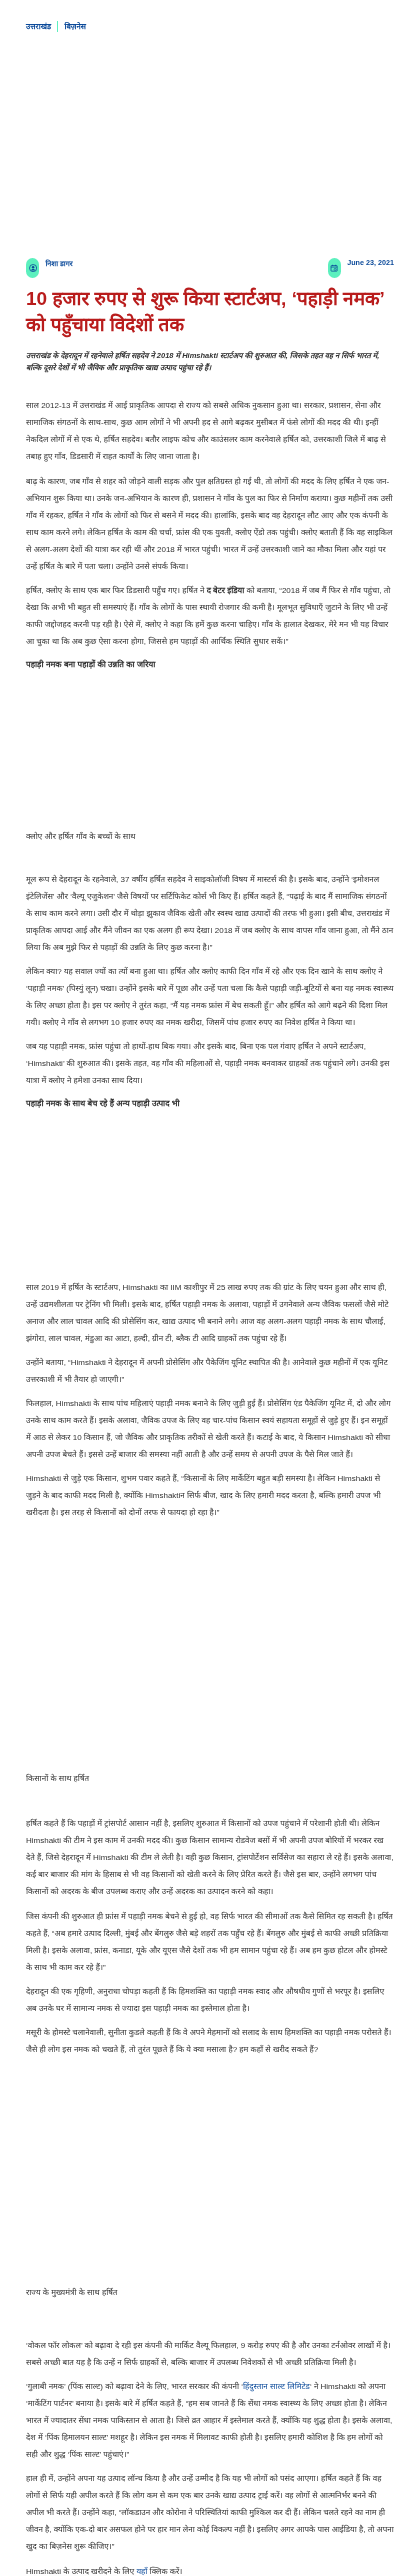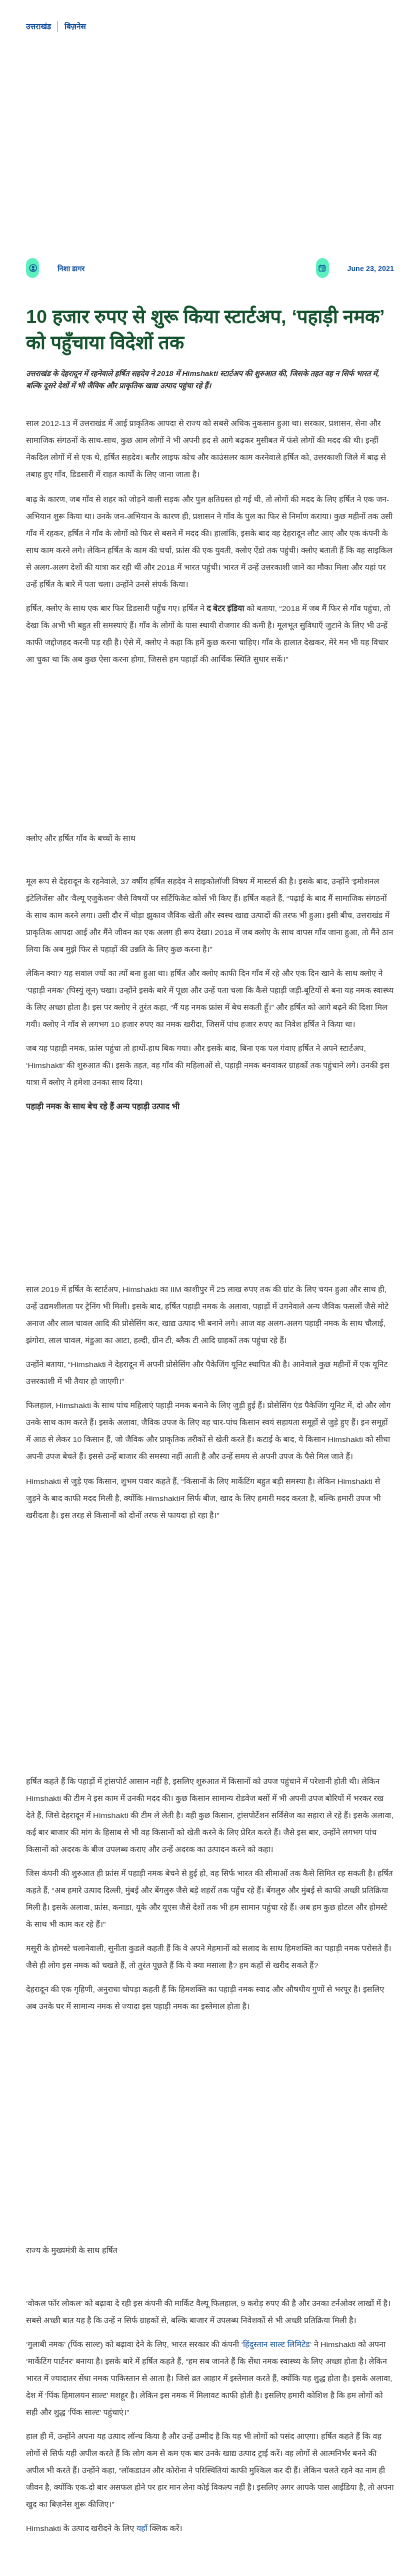--- a/index.html
+++ b/index.html
@@ -23,30 +23,30 @@
     }
     .breadcrumb .sep { width: 1px; height: 11.3px; background: #5cf0be; display: inline-block; }
     .breadcrumb a { color: #0b4a9a; text-decoration: none; }
     .meta {
       margin-top: 226px;
       display: flex;
       justify-content: space-between;
       align-items: center;
       height: 20.6px;
     }
-    .meta-item { display: flex; align-items: center; gap: 18px; font-size: 7.2px; color: #0b4a9a; font-weight: bold; }
+    .meta-item { display: flex; gap: 6px; font-size: 7.2px; color: #0b4a9a; font-weight: bold; }
     .meta-icon {
       width: 13.4px; height: 20.6px; border-radius: 6.7px; background: #5cf0be;
       display: flex; align-items: center; justify-content: center;
     }
     h1.title {
-      margin-top: 26px;
+      margin-top: 8px;
       font-size: 19px;
       line-height: 26px;
-      color: #14532d;
+      color: #b91c1c;
       font-weight: bold;
     }
     .subtitle {
       margin-top: 12px;
       font-size: 7.5px;
       line-height: 12px;
       font-style: italic;
       font-weight: bold;
       color: #333;
     }
@@ -111,42 +111,44 @@
     </div>
   </div>
 
   <h1 class="title">10 हजार रुपए से शुरू किया स्टार्टअप, ‘पहाड़ी नमक’ को पहुँचाया विदेशों तक</h1>
   <p class="subtitle" style="margin-bottom:23px;">उत्तराखंड के देहरादून में रहनेवाले हर्षित सहदेव ने 2018 में Himshakti स्टार्टअप की शुरुआत की, जिसके तहत वह न सिर्फ भारत में, बल्कि दूसरे देशों में भी जैविक और प्राकृतिक खाद्य उत्पाद पहुंचा रहे हैं।</p>
 
   <div class="body-text">
     <p>साल 2012-13 में उत्तराखंड में आई प्राकृतिक आपदा से राज्य को सबसे अधिक नुकसान हुआ था। सरकार, प्रशासन, सेना और सामाजिक संगठनों के साथ-साथ, कुछ आम लोगों ने भी अपनी हद से आगे बढ़कर मुसीबत में फंसे लोगों की मदद की थी। इन्हीं नेकदिल लोगों में से एक थे, हर्षित सहदेव। बतौर लाइफ कोच और काउंसलर काम करनेवाले हर्षित को, उत्तरकाशी जिले में बाढ़ से तबाह हुए गाँव, डिडसारी में राहत कार्यों के लिए जाना जाता है।</p>
     <p>बाढ़ के कारण, जब गाँव से शहर को जोड़ने वाली सड़क और पुल क्षतिग्रस्त हो गई थी, तो लोगों की मदद के लिए हर्षित ने एक जन-अभियान शुरू किया था। उनके जन-अभियान के कारण ही, प्रशासन ने गाँव के पुल का फिर से निर्माण कराया। कुछ महीनों तक उसी गाँव में रहकर, हर्षित ने गाँव के लोगों को फिर से बसने में मदद की। हालांकि, इसके बाद वह देहरादून लौट आए और एक कंपनी के साथ काम करने लगे। लेकिन हर्षित के काम की चर्चा, फ्रांस की एक युवती, क्लोए ऐंडो तक पहुंची। क्लोए बताती हैं कि वह साइकिल से अलग-अलग देशों की यात्रा कर रही थीं और 2018 में भारत पहुंची। भारत में उन्हें उत्तरकाशी जाने का मौका मिला और यहां पर उन्हें हर्षित के बारे में पता चला। उन्होंने उनसे संपर्क किया।</p>
     <p><span>हर्षित, क्लोए के साथ एक बार फिर डिडसारी पहुँच गए। हर्षित ने </span><strong>द बेटर इंडिया</strong><span> को बताया, “2018 में जब मैं फिर से गाँव पहुंचा, तो देखा कि अभी भी बहुत सी समस्याएं हैं। गाँव के लोगों के पास स्थायी रोजगार की कमी है। मूलभूत सुविधाएँ जुटाने के लिए भी उन्हें काफी जद्दोजहद करनी पड़ रही है। ऐसे में, क्लोए ने कहा कि हमें कुछ करना चाहिए। गाँव के हालात देखकर, मेरे मन भी यह विचार आ चुका था कि अब कुछ ऐसा करना होगा, जिससे हम पहाड़ों की आर्थिक स्थिति सुधार सकें।”</span></p>
+    <h3>पहाड़ी नमक बना पहाड़ों की उन्नति का जरिया</h3>
 
     <div class="figure" style="height:155px;"></div>
     <p class="caption" style="margin-bottom:26px;">क्लोए और हर्षित गाँव के बच्चों के साथ</p>
 
     <p>मूल रूप से देहरादून के रहनेवाले, 37 वर्षीय हर्षित सहदेव ने साइकोलॉजी विषय में मास्टर्स की है। इसके बाद, उन्होंने ‘इमोशनल इंटेलिजेंस’ और ‘वैल्यू एजुकेशन’ जैसे विषयों पर सर्टिफिकेट कोर्स भी किए हैं। हर्षित कहते हैं, “पढ़ाई के बाद मैं सामाजिक संगठनों के साथ काम करने लगा। उसी दौर में थोड़ा झुकाव जैविक खेती और स्वस्थ खाद्य उत्पादों की तरफ भी हुआ। इसी बीच, उत्तराखंड में प्राकृतिक आपदा आई और मैंने जीवन का एक अलग ही रूप देखा। 2018 में जब क्लोए के साथ वापस गाँव जाना हुआ, तो मैंने ठान लिया कि अब मुझे फिर से पहाड़ों की उन्नति के लिए कुछ करना है।”</p>
     <p>लेकिन क्या? यह सवाल ज्यों का त्यों बना हुआ था। हर्षित और क्लोए काफी दिन गाँव में रहे और एक दिन खाने के साथ क्लोए ने ‘पहाड़ी नमक’ (पिस्युं लून) चखा। उन्होंने इसके बारे में पूछा और उन्हें पता चला कि कैसे पहाड़ी जड़ी-बूटियों से बना यह नमक स्वास्थ्य के लिए अच्छा होता है। इस पर क्लोए ने तुरंत कहा, “मैं यह नमक फ्रांस में बेच सकती हूँ।” और हर्षित को आगे बढ़ने की दिशा मिल गयी। क्लोए ने गाँव से लगभग 10 हजार रुपए का नमक खरीदा, जिसमें पांच हजार रुपए का निवेश हर्षित ने किया था।</p>
     <p>जब यह पहाड़ी नमक, फ्रांस पहुंचा तो हाथों-हाथ बिक गया। और इसके बाद, बिना एक पल गंवाए हर्षित ने अपने स्टार्टअप, ‘Himshakti’ की शुरुआत की। इसके तहत, वह गाँव की महिलाओं से, पहाड़ी नमक बनवाकर ग्राहकों तक पहुंचाने लगे। उनकी इस यात्रा में क्लोए ने हमेशा उनका साथ दिया।</p>
     <h3>पहाड़ी नमक के साथ बेच रहे हैं अन्य पहाड़ी उत्पाद भी</h3>
 
     <div class="figure" style="height:167px;"></div>
 
     <p>साल 2019 में हर्षित के स्टार्टअप, Himshakti का IIM काशीपुर में 25 लाख रुपए तक की ग्रांट के लिए चयन हुआ और साथ ही, उन्हें उद्यमशीलता पर ट्रेनिंग भी मिली। इसके बाद, हर्षित पहाड़ी नमक के अलावा, पहाड़ों में उगनेवाले अन्य जैविक फसलों जैसे मोटे अनाज और लाल चावल आदि की प्रोसेसिंग कर, खाद्य उत्पाद भी बनाने लगे। आज वह अलग-अलग पहाड़ी नमक के साथ चौलाई, झंगोरा, लाल चावल, मंडुआ का आटा, हल्दी, ग्रीन टी, ब्लैक टी आदि ग्राहकों तक पहुंचा रहे हैं।</p>
     <p>उन्होंने बताया, “Himshakti ने देहरादून में अपनी प्रोसेसिंग और पैकेजिंग यूनिट स्थापित की है। आनेवाले कुछ महीनों में एक यूनिट उत्तरकाशी में भी तैयार हो जाएगी।”</p>
     <p>फिलहाल, Himshakti के साथ पांच महिलाएं पहाड़ी नमक बनाने के लिए जुड़ी हुई हैं। प्रोसेसिंग एंड पैकेजिंग यूनिट में, दो और लोग उनके साथ काम करते हैं। इसके अलावा, जैविक उपज के लिए वह चार-पांच किसान स्वयं सहायता समूहों से जुड़े हुए हैं। इन समूहों में आठ से लेकर 10 किसान हैं, जो जैविक और प्राकृतिक तरीकों से खेती करते हैं। कटाई के बाद, ये किसान Himshakti को सीधा अपनी उपज बेचते हैं। इससे उन्हें बाजार की समस्या नहीं आती है और उन्हें समय से अपनी उपज के पैसे मिल जाते हैं।</p>
     <p>Himshakti से जुड़े एक किसान, शुभम पवार कहते हैं, “किसानों के लिए मार्केटिंग बहुत बड़ी समस्या है। लेकिन Himshakti से जुड़ने के बाद काफी मदद मिली है, क्योंकि Himshaktiन सिर्फ बीज, खाद के लिए हमारी मदद करता है, बल्कि हमारी उपज भी खरीदता है। इस तरह से किसानों को दोनों तरफ से फायदा हो रहा है।”</p>
 
     <div class="figure" style="height:242px;"></div>
+    <p class="caption" style="margin-bottom:28px;">किसानों के साथ हर्षित</p>
 
     <p>हर्षित कहते हैं कि पहाड़ों में ट्रांसपोर्ट आसान नहीं है, इसलिए शुरुआत में किसानों को उपज पहुंचाने में परेशानी होती थी। लेकिन Himshakti की टीम ने इस काम में उनकी मदद की। कुछ किसान सामान्य रोडवेज बसों में भी अपनी उपज बोरियों में भरकर रख देते हैं, जिसे देहरादून में Himshakti की टीम ले लेती है। वही कुछ किसान, ट्रांसपोर्टेशन सर्विसेज का सहारा ले रहे हैं। इसके अलावा, कई बार बाजार की मांग के हिसाब से भी वह किसानों को खेती करने के लिए प्रेरित करते हैं। जैसे इस बार, उन्होंने लगभग पांच किसानों को अदरक के बीज उपलब्ध कराए और उन्हें अदरक का उत्पादन करने को कहा।</p>
     <p>जिस कंपनी की शुरुआत ही फ्रांस में पहाड़ी नमक बेचने से हुई हो, वह सिर्फ भारत की सीमाओं तक कैसे सिमित रह सकती है। हर्षित कहते हैं, “अब हमारे उत्पाद दिल्ली, मुंबई और बेंगलुरु जैसे बड़े शहरों तक पहुँच रहे हैं। बेंगलुरु और मुंबई से काफी अच्छी प्रतिक्रिया मिली है। इसके अलावा, फ्रांस, कनाडा, यूके और यूएस जैसे देशों तक भी हम सामान पहुंचा रहे हैं। अब हम कुछ होटल और होमस्टे के साथ भी काम कर रहे हैं।”</p>
+    <p>देहरादून की एक गृहिणी, अनुराधा चोपड़ा कहती हैं कि हिमशक्ति का पहाड़ी नमक स्वाद और औषधीय गुणों से भरपूर है। इसलिए अब उनके घर में सामान्य नमक से ज्यादा इस पहाड़ी नमक का इस्तेमाल होता है।</p>
     <p>मसूरी के होमस्टे चलानेवाली, सुनीता कुडले कहती हैं कि वे अपने मेहमानों को सलाद के साथ हिमशक्ति का पहाड़ी नमक परोसते हैं। जैसे ही लोग इस नमक को चखते हैं, तो तुरंत पूछते हैं कि ये क्या मसाला है? हम कहाँ से खरीद सकते हैं?</p>
-    <p>देहरादून की एक गृहिणी, अनुराधा चोपड़ा कहती हैं कि हिमशक्ति का पहाड़ी नमक स्वाद और औषधीय गुणों से भरपूर है। इसलिए अब उनके घर में सामान्य नमक से ज्यादा इस पहाड़ी नमक का इस्तेमाल होता है।</p>
 
     <div class="figure" style="height:219px;"></div>
     <p class="caption" style="margin-bottom:36px;">राज्य के मुख्यमंत्री के साथ हर्षित</p>
 
     <p>‘वोकल फॉर लोकल’ को बढ़ावा दे रही इस कंपनी की मार्किट वैल्यू फिलहाल, 9 करोड़ रुपए की है और उनका टर्नओवर लाखों में है। सबसे अच्छी बात यह है कि उन्हें न सिर्फ ग्राहकों से, बल्कि बाजार में उपलब्ध निवेशकों से भी अच्छी प्रतिक्रिया मिली है।</p>
     <p><span>‘गुलाबी नमक’ (पिंक साल्ट) को बढ़ावा देने के लिए, भारत सरकार की कंपनी ‘</span><a href="#" class="inline">हिंदुस्तान साल्ट लिमिटेड</a><span>‘ ने Himshakti को अपना ‘मार्केटिंग पार्टनर’ बनाया है। इसके बारे में हर्षित कहते हैं, “हम सब जानते हैं कि सेंधा नमक स्वास्थ्य के लिए अच्छा होता है। लेकिन भारत में ज्यादातर सेंधा नमक पाकिस्तान से आता है। जिसे व्रत आहार में इस्तेमाल करते हैं, क्योंकि यह शुद्ध होता है। इसके अलावा, देश में ‘पिंक हिमालयन साल्ट’ मशहूर है। लेकिन इस नमक में मिलावट काफी होती है। इसलिए हमारी कोशिश है कि हम लोगों को सही और शुद्ध ‘पिंक साल्ट’ पहुंचाएं।”</span></p>
     <p>हाल ही में, उन्होंने अपना यह उत्पाद लॉन्च किया है और उन्हें उम्मीद है कि यह भी लोगों को पसंद आएगा। हर्षित कहते हैं कि वह लोगों से सिर्फ यही अपील करते हैं कि लोग कम से कम एक बार उनके खाद्य उत्पाद ट्राई करें। वह लोगों से आत्मनिर्भर बनने की अपील भी करते हैं। उन्होंने कहा, “लॉकडाउन और कोरोना ने परिस्थितियां काफी मुश्किल कर दी हैं। लेकिन चलते रहने का नाम ही जीवन है, क्योंकि एक-दो बार असफल होने पर हार मान लेना कोई विकल्प नहीं है। इसलिए अगर आपके पास आईडिया है, तो अपना खुद का बिज़नेस शुरू कीजिए।”</p>
     <p><span>Himshakti के उत्पाद खरीदने के लिए </span><a href="#" class="inline">यहाँ</a><span> क्लिक करें।</span></p>
   </div>
 

